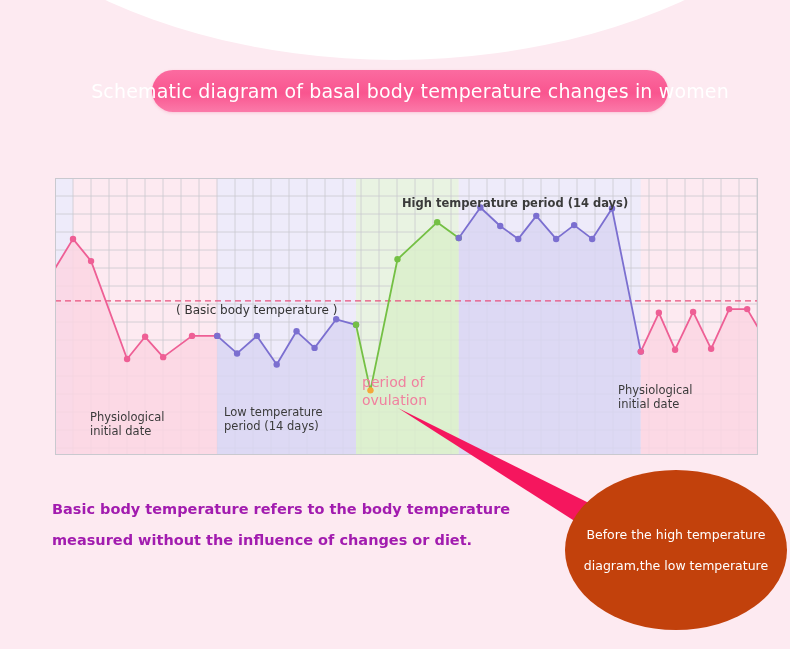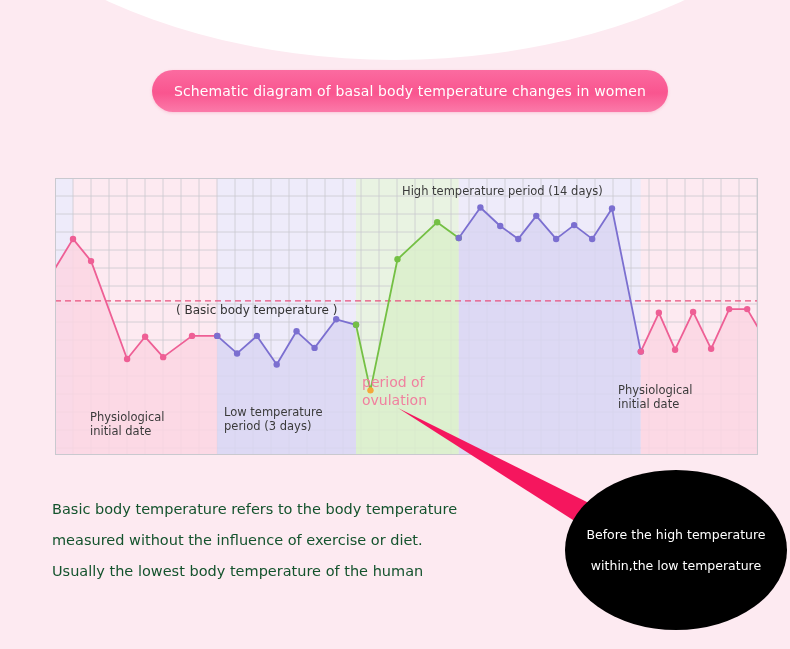--- a/index.html
+++ b/index.html
@@ -18,50 +18,50 @@
 
   
   .title-pill{
     position:absolute;left:152px;top:70px;width:516px;height:42px;
     border-radius:21px;
     background:linear-gradient(180deg,#fb6ba0 0%,#f9558f 55%,#fb7aa9 100%);
     display:flex;align-items:center;justify-content:center;
     box-shadow:0 1px 3px rgba(240,90,140,.25);
   }
   .title-pill span{
-    color:#ffffff;font-size:14px;letter-spacing:.15px;white-space:nowrap;
+    color:#ffffff;font-size:19px;letter-spacing:.15px;white-space:nowrap;
   }
 
   
   #chart-area{position:absolute;left:55px;top:178px;width:703px;height:277px;}
   #chart-svg{display:block;}
 
   .cap{position:absolute;font-size:11.5px;color:#3b3b3b;line-height:14px;white-space:pre-line;}
   #cap-basic{left:176px;top:303px;font-size:12px;color:#333;}
-  #cap-high{left:402px;top:184px;}
+  #cap-high{left:402px;top:196px;font-weight:bold;}
   #cap-low{left:224px;top:405px;}
   #cap-phys1{left:90px;top:410px;}
   #cap-phys2{left:618px;top:383px;}
   #cap-ovu{position:absolute;left:362px;top:373px;font-size:14px;color:#f0809f;line-height:18px;white-space:pre-line;}
 
   
   #callout-pointer{position:absolute;left:398px;top:408px;}
   #callout-bubble{
     position:absolute;left:565px;top:470px;width:222px;height:160px;
     border-radius:50%/50%;
-    background:#000000;
+    background:#c2410c;
     display:flex;flex-direction:column;align-items:center;justify-content:center;
   }
   #callout-bubble p{
     margin:0;color:#ffffff;font-size:12.5px;line-height:31px;white-space:nowrap;text-align:center;
   }
 
   
   #body-copy{position:absolute;left:52px;top:498px;width:470px;}
-  #body-copy p{margin:0 0 9px 0;font-size:14.5px;color:#14532d;line-height:22px;white-space:nowrap;}
+  #body-copy p{margin:0 0 9px 0;font-size:14.5px;color:#a21caf;line-height:22px;white-space:nowrap;font-weight:bold;}
 </style>
 </head>
 <body>
 
 <div id="stage">
 
   <div class="bg-base"></div>
   <div class="bg-arc"></div>
 
   <div class="title-pill">
@@ -190,36 +190,35 @@
           <circle cx="674.1589743589743" cy="131.11333333333332" r="3.2" fill="#ee5f95"></circle>
           <circle cx="692.1846153846153" cy="131.11333333333332" r="3.2" fill="#ee5f95"></circle>
         </g>
       <rect x="0.5" y="0.5" width="702" height="276" fill="none" stroke="#c9c9cf" stroke-width="1"></rect>
     </svg>
   </div>
 
   <div class="cap" id="cap-basic">( Basic body temperature )</div>
   <div class="cap" id="cap-high">High temperature period (14 days)</div>
   <div class="cap" id="cap-low">Low temperature
-period (3 days)</div>
+period (14 days)</div>
   <div class="cap" id="cap-phys1">Physiological
 initial date</div>
   <div class="cap" id="cap-phys2">Physiological
 initial date</div>
   <div id="cap-ovu">period of
 ovulation</div>
 
   <svg id="callout-pointer" width="220" height="130" viewBox="0 0 220 130">
     <polygon points="0,0 215,107 200,128" fill="#f5165e"></polygon>
   </svg>
 
   <div id="callout-bubble">
     <p>Before the high temperature</p>
-    <p>within,the low temperature</p>
+    <p>diagram,the low temperature</p>
   </div>
 
   <div id="body-copy">
     <p>Basic body temperature refers to the body temperature</p>
-    <p>measured without the influence of exercise or diet.</p>
-    <p>Usually the lowest body temperature of the human</p>
+    <p>measured without the influence of changes or diet.</p>
   </div>
 
 </div>
 
 </body></html>

